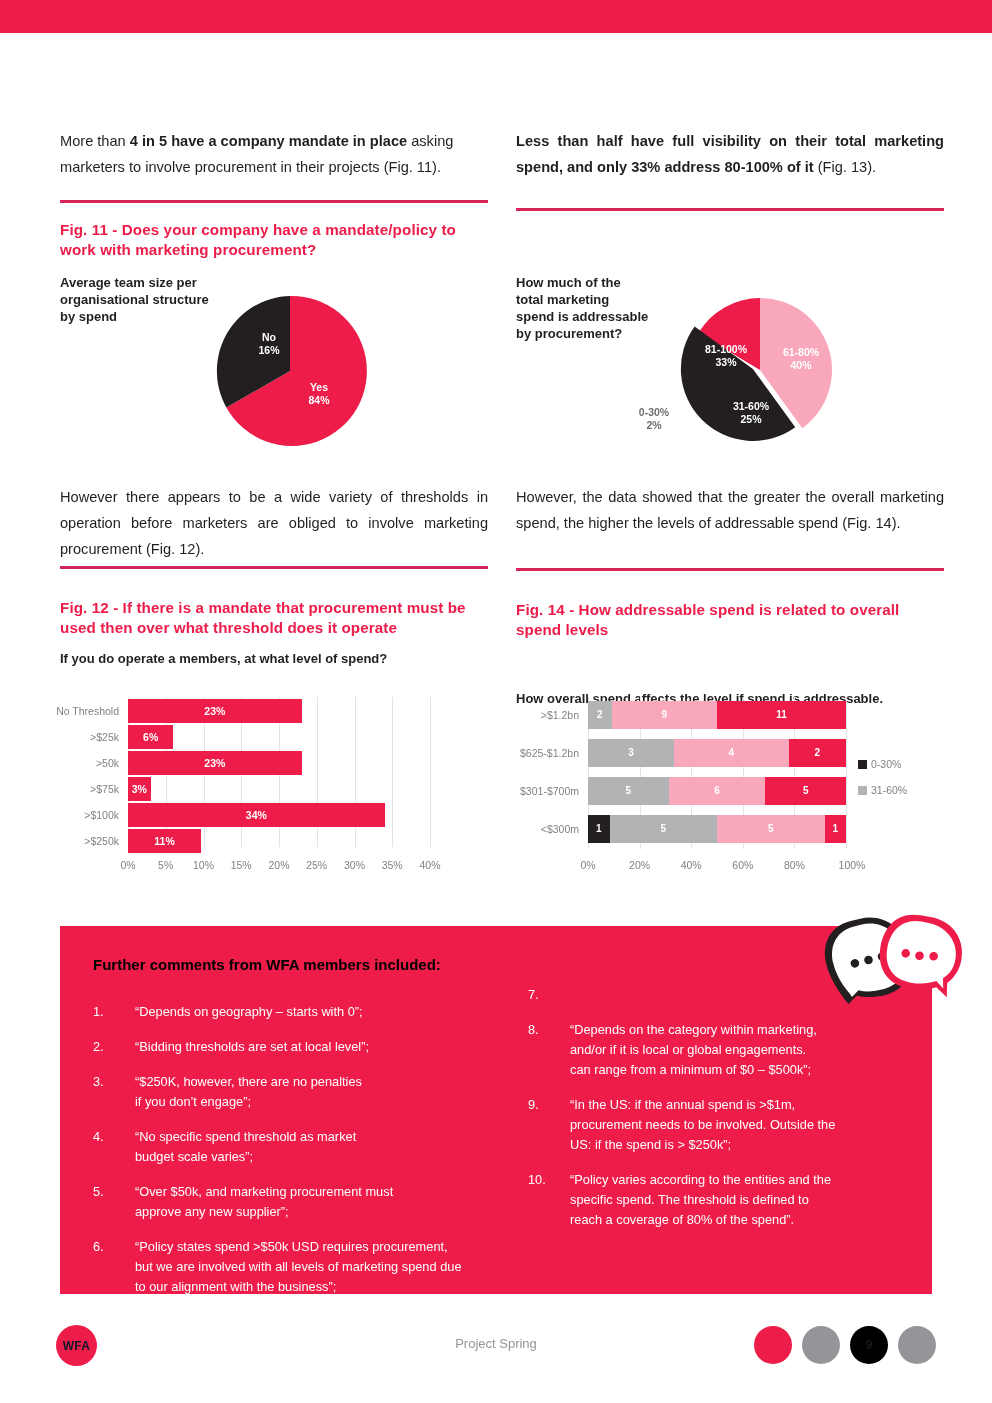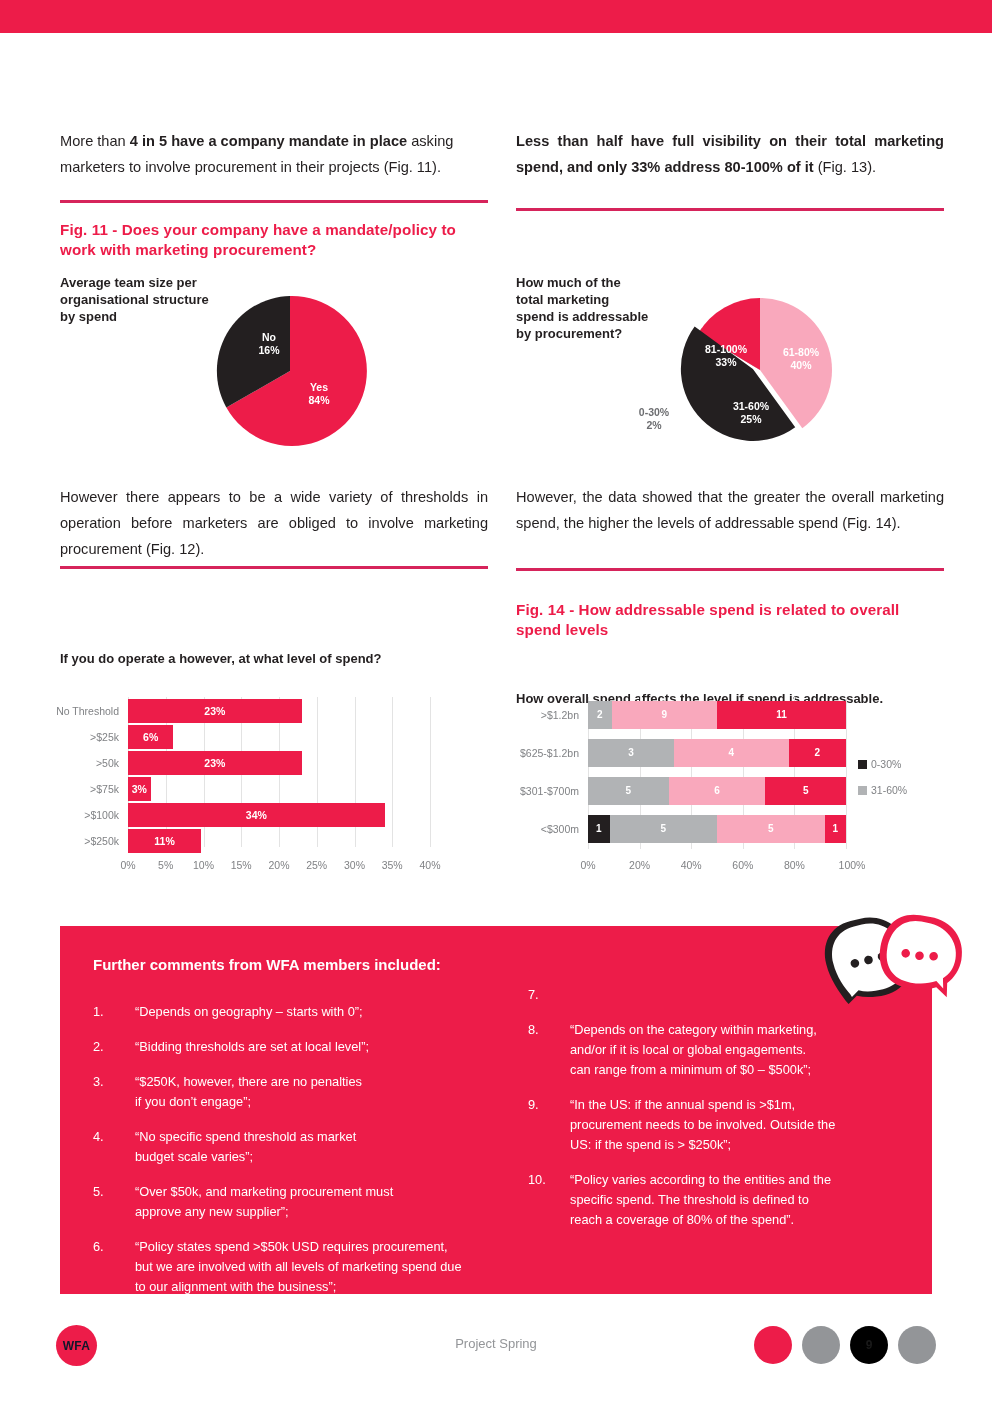--- a/index.html
+++ b/index.html
@@ -76,21 +76,21 @@
   .legend-swatch { width: 9px; height: 9px; margin-right: 4px; }
   .legend-text { font-size: 10.5px; color: #808285; white-space: nowrap; }
 
   
   .comments-box {
     position: absolute; left: 60px; top: 926px; width: 872px; height: 368px;
     background: #ED1C49;
   }
   .comments-title {
     position: absolute; left: 33px; top: 30px;
-    color: #ffffff; font-weight: bold; font-size: 15px;
+    color: #000000; font-weight: bold; font-size: 15px;
   }
   .comment-col { position: absolute; width: 395px; }
   .comment-item { display: flex; margin-bottom: 15px; }
   .comment-num {
     width: 42px; flex: 0 0 42px; color: #fff; font-size: 12.8px; line-height: 20px;
   }
   .comment-text { color: #fff; font-size: 12.8px; line-height: 20px; white-space: pre-line; }
 
   
   .bubbles { position: absolute; left: 818px; top: 908px; width: 150px; height: 100px; }
@@ -147,23 +147,26 @@
   </div>
 
   <div class="col col-left" style="top:484px;">
     <div class="body-text justified">However there appears to be a wide variety of thresholds in operation before marketers are obliged to involve marketing procurement (Fig. 12).</div>
   </div>
 
   <div class="col col-left" style="top:566px;">
       <div class="rule"></div>
     </div>
 
+  <div class="col col-left" style="top:598px;">
+    <div class="fig-title">Fig. 12 - If there is a mandate that procurement must be used then over what threshold does it operate</div>
+  </div>
 
   <div class="col col-left" style="top:650px;">
-    <div class="fig-sub">If you do operate a however, at what level of spend?</div>
+    <div class="fig-sub">If you do operate a members, at what level of spend?</div>
   </div>
 
   <div class="bar-chart" style="position:absolute; left:128px; top:697px; width:302px; height:150px;">
     <div class="gridline" style="left:0px;   height:150px;"></div>
     <div class="gridline" style="left:37.7px; height:150px;"></div>
     <div class="gridline" style="left:75.5px; height:150px;"></div>
     <div class="gridline" style="left:113.2px;height:150px;"></div>
     <div class="gridline" style="left:151px;  height:150px;"></div>
     <div class="gridline" style="left:188.7px;height:150px;"></div>
     <div class="gridline" style="left:226.5px;height:150px;"></div>

